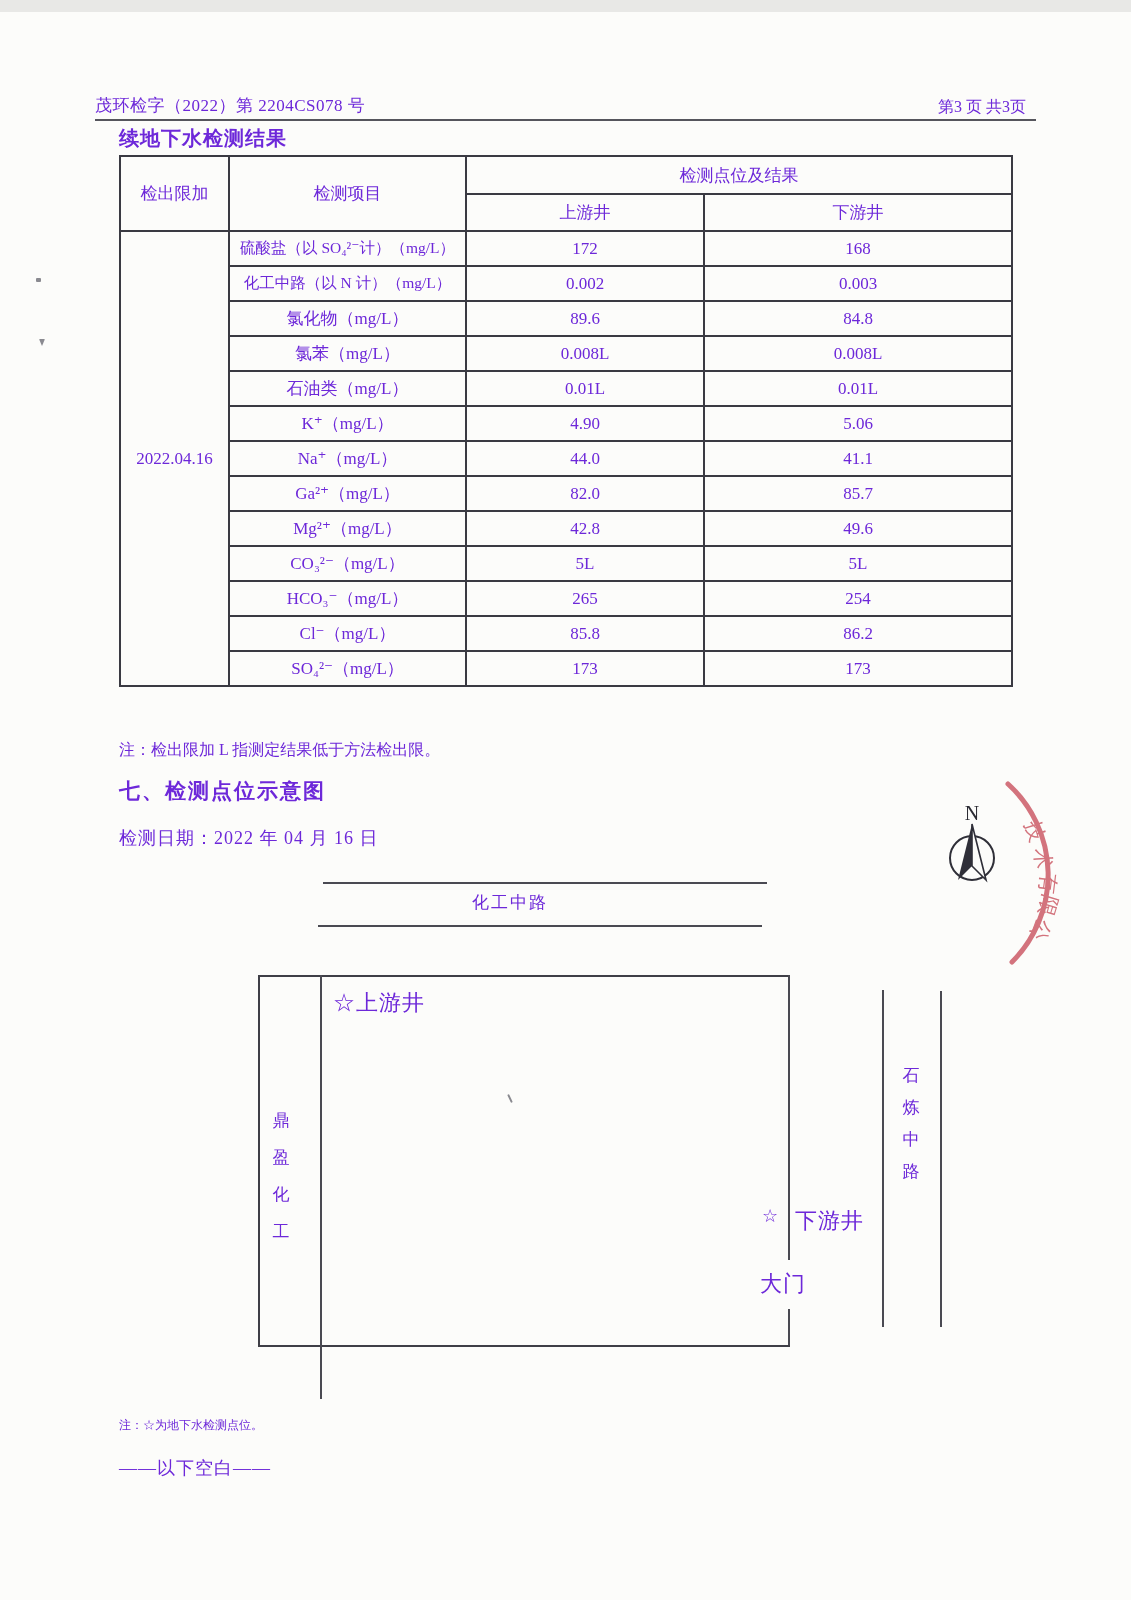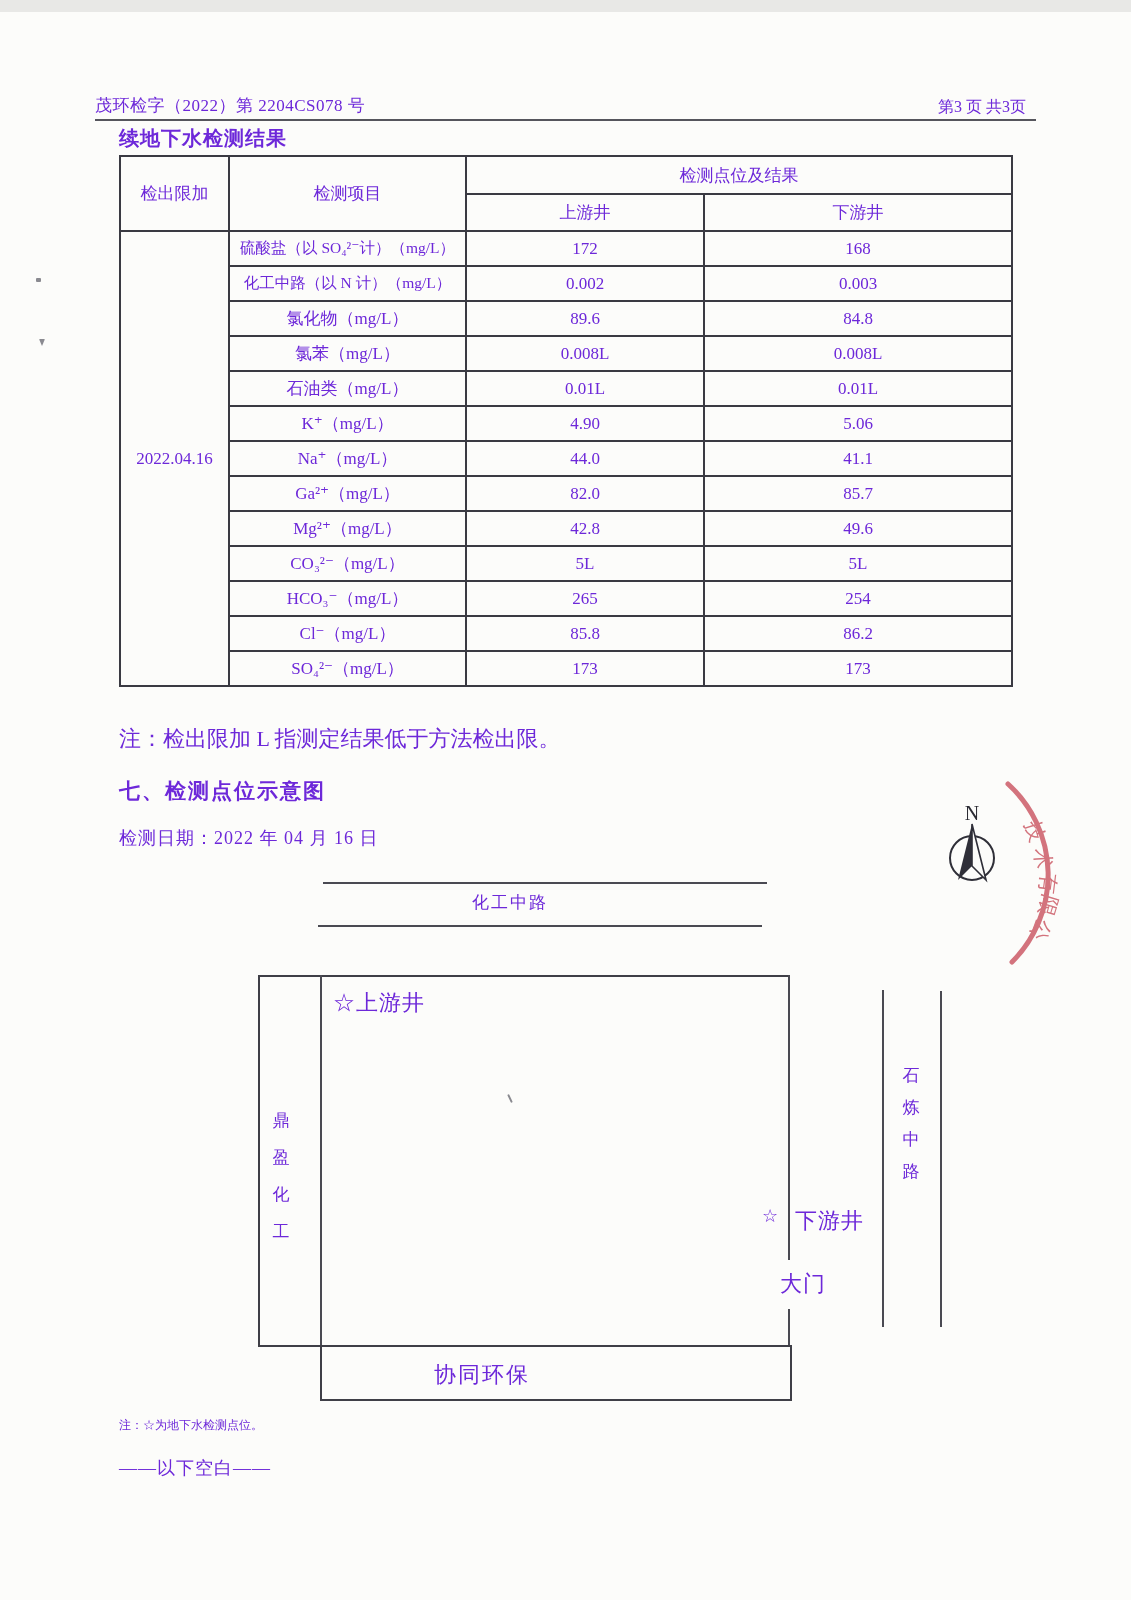--- a/index.html
+++ b/index.html
@@ -12,21 +12,21 @@
   .header-rule{left:95px;top:107px;width:941px;border-top:2px solid #55555c;}
   .tbl-title{left:119px;top:113px;font-size:20px;font-weight:bold;letter-spacing:1px;}
   
   #tbl-wrap{left:119px;top:143px;width:892px;}
   table{border-collapse:collapse;table-layout:fixed;width:892px;}
   td,th{border:2px solid #3a3a42;text-align:center;vertical-align:middle;
         font-size:17px;font-weight:normal;padding:0 10px;overflow:hidden;}
   tr.h1{height:38px;} tr.h2{height:37px;} tr.d{height:35px;}
   td.longitem{font-size:15.5px;}
   
-  .tbl-note{left:119px;top:712px;font-size:22px;}
+  .tbl-note{left:119px;top:728px;font-size:16px;}
   .sec7{left:119px;top:765px;font-size:21px;font-weight:bold;letter-spacing:2px;}
   .dateline{left:119px;top:814px;font-size:18px;letter-spacing:1px;}
   .note2{left:119px;top:1405px;font-size:12px;}
   .endnote{left:119px;top:1444px;font-size:18px;letter-spacing:1px;}
   
   .dline{position:absolute;background:#4a4a52;}
   .road-label{font-size:17px;letter-spacing:2px;}
   .vcol{display:flex;flex-direction:column;align-items:center;font-size:17px;}
   .vcol span{display:block;line-height:1;}
   .lbl{font-size:22px;letter-spacing:1px;}
@@ -173,25 +173,22 @@
     <span style="margin-bottom:20px;">盈</span>
     <span style="margin-bottom:20px;">化</span>
     <span>工</span>
   </div>
 
   <div class="abs lbl" style="left:333px;top:976px;">☆上游井</div>
 
   <div class="abs star" style="left:762px;top:1193px;">☆</div>
   <div class="abs lbl" style="left:795px;top:1194px;">下游井</div>
 
-  <div class="abs lbl" style="left:780px;top:1257px;text-align:right;">大门</div>
-
-  <div class="abs" style="left:320px;top:1333px;width:468px;height:54px;border:2px solid #3f3f47;border-top:none;">
-    <div class="abs lbl" style="left:60px;top:15px;width:200px;text-align:center;letter-spacing:2px;">协同环保</div>
-  </div>
+  <div class="abs lbl" style="left:760px;top:1257px;text-align:right;">大门</div>
+
 
   <div class="dline" style="left:882px;top:978px;width:2px;height:337px;"></div>
   <div class="dline" style="left:940px;top:979px;width:2px;height:336px;"></div>
   <div class="abs vcol" style="left:896px;top:1055px;width:30px;">
     <span style="margin-bottom:15px;">石</span>
     <span style="margin-bottom:15px;">炼</span>
     <span style="margin-bottom:15px;">中</span>
     <span>路</span>
   </div>
 

